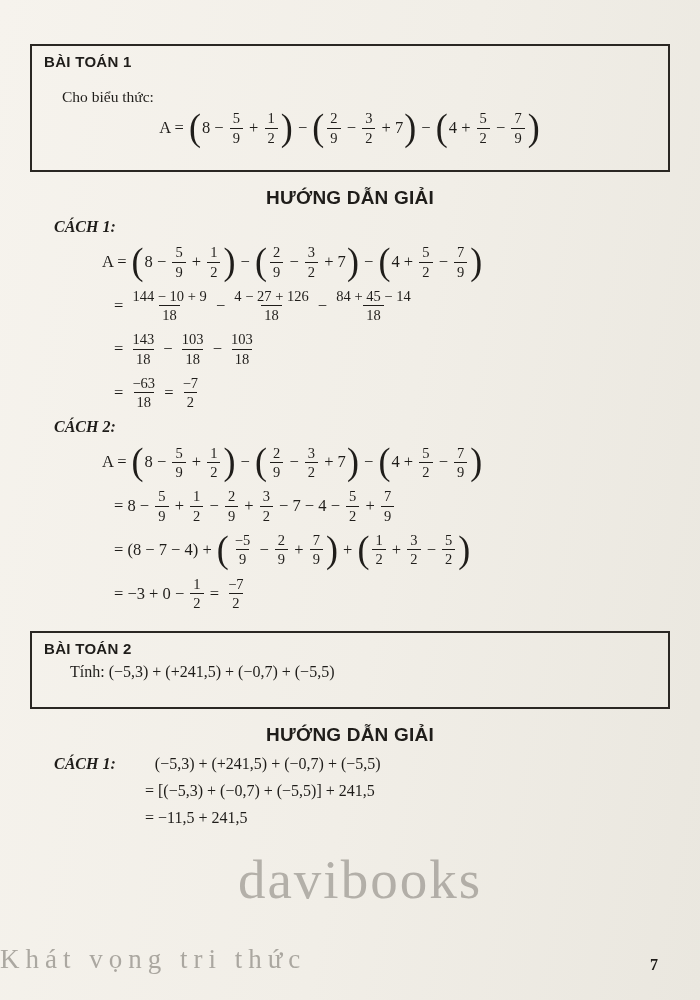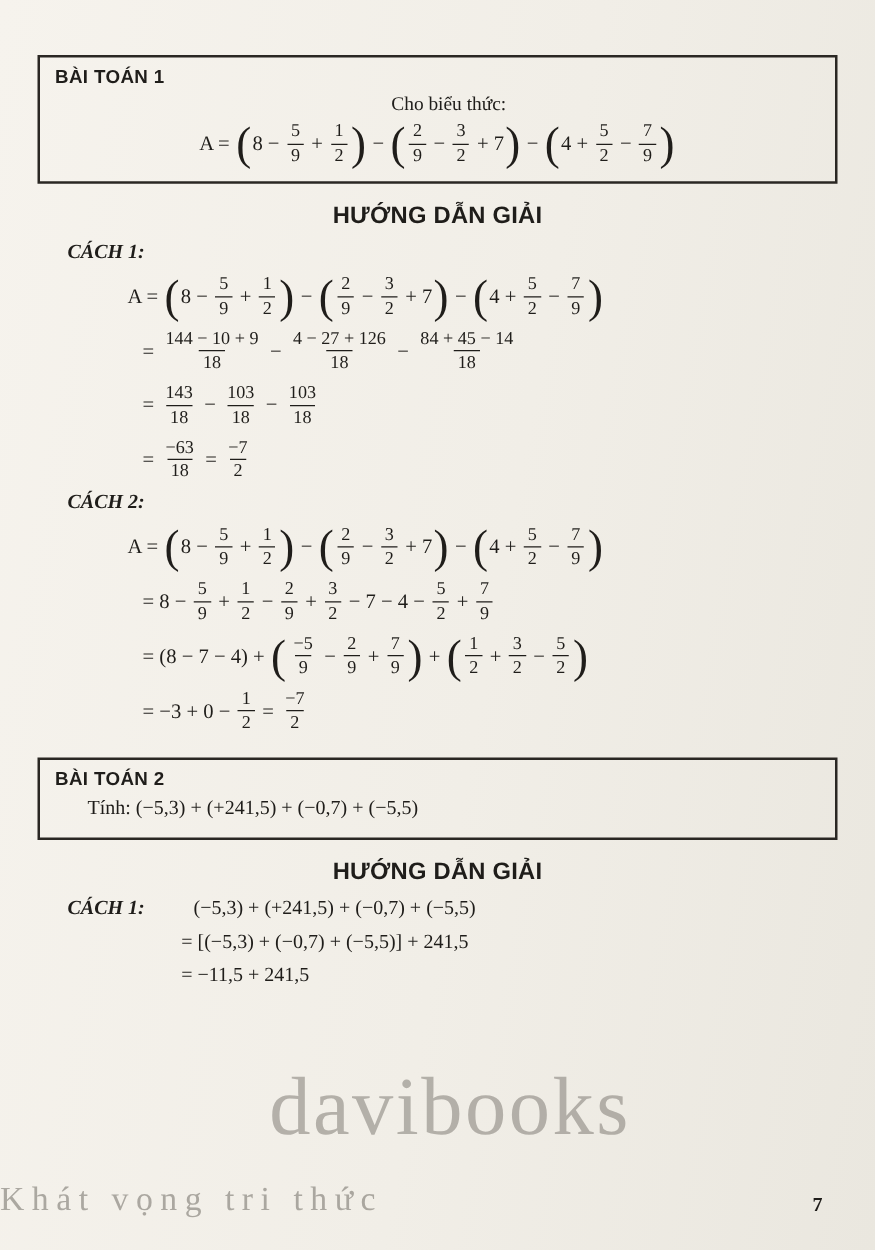--- a/index.html
+++ b/index.html
@@ -8,28 +8,28 @@
     width:700px;height:1000px;
     box-sizing:border-box;
     padding:44px 30px 0 30px;
     background:linear-gradient(100deg,#f6f3ed 0%,#f1eee7 55%,#eae7df 100%);
     color:var(--ink,#1f1d1a);
     font-family:"Liberation Serif", serif;
     overflow:hidden;
   }
   .problem-box{
     border:2px solid var(--box,#2a2723);
-    padding:7px 12px 12px 12px;
+    padding:7px 12px 24px 12px;
     background:transparent;
   }
   .pb-title{
     font-family:"Liberation Sans", sans-serif;
     font-weight:bold;font-size:15px;letter-spacing:.3px;
   }
-  .pb-intro{font-size:15.5px;margin:5px 0 2px 18px;text-align:center;}
+  .pb-intro{font-size:15.5px;margin:18px 0 2px 18px;}
   .pb-statement{font-size:16px;margin:6px 0 2px 26px;}
   .eq-center{display:flex;justify-content:center;margin-top:4px;}
   .sol-heading{
     text-align:center;font-family:"Liberation Sans", sans-serif;
     font-weight:bold;font-size:19px;margin:15px 0 9px 0;letter-spacing:.2px;
   }
   .method-label{
     font-style:italic;font-weight:bold;font-size:16px;
     margin:8px 0 4px 24px;
   }
@@ -47,21 +47,21 @@
     font-size:36px;line-height:36px;font-weight:400;
     transform:scaleY(1.04);margin:0 1px;
   }
   .box2{margin-top:20px;}
   .p2row{display:flex;align-items:baseline;margin:2px 0 2px 0;}
   .p2row .method-label{margin:0 0 0 24px;}
   .p2expr{font-size:16px;margin-left:39px;}
   .p2line{font-size:16px;margin:9px 0 9px 115px;}
   .watermark{
     position:absolute;left:0;right:0;top:848px;
-    text-align:center;font-size:66px;letter-spacing:2px;
+    text-align:center;font-size:55px;letter-spacing:2px;
     color:rgba(104,100,93,.45);
     font-family:"Liberation Serif", serif;
     padding-left:20px;
   }
   .watermark-sub{
     position:absolute;left:0;right:0;top:944px;
     font-size:27px;letter-spacing:6px;
     color:rgba(112,108,101,.55);
   }
   .page-number{

